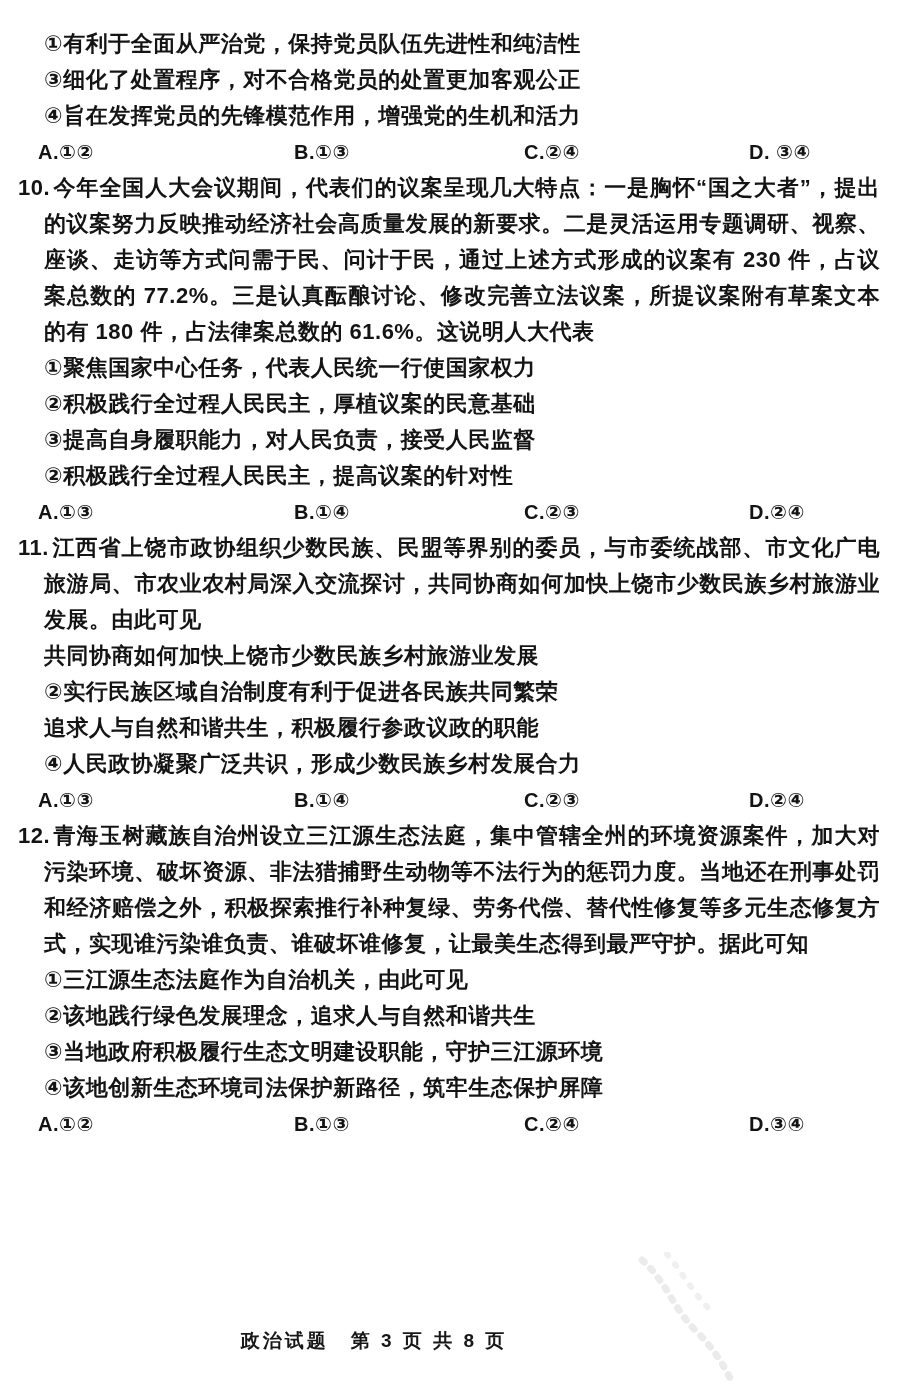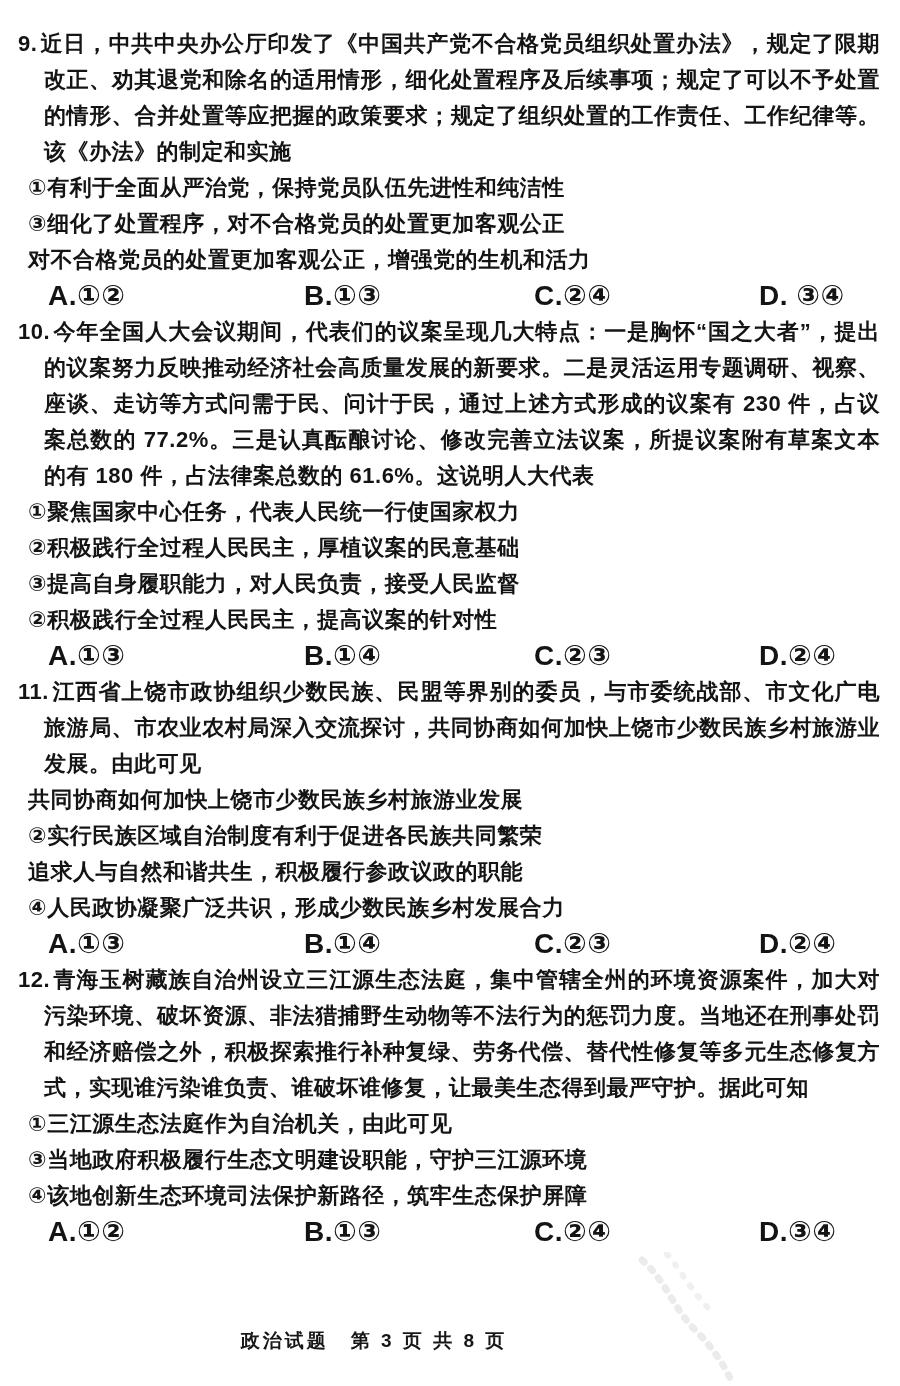--- a/index.html
+++ b/index.html
@@ -29,29 +29,29 @@
     text-align: justify;
     padding-left: 26px;
     text-indent: -26px;
     margin: 0;
     letter-spacing: 0.5px;
   }
   .qnum { margin-right: 3px; }
   .statement {
     font-size: 22px;
     line-height: 36px;
-    margin-left: 10px;
+    margin-left: 26px;
     letter-spacing: 0.5px;
     white-space: nowrap;
   }
   .choices {
     display: grid;
     grid-template-columns: 256px 230px 225px 1fr;
-    margin-left: 30px;
-    font-size: 28px;
+    margin-left: 20px;
+    font-size: 20px;
     line-height: 36px;
     letter-spacing: 0.5px;
   }
   .footer {
     position: absolute;
     top: 1328px;
     left: 0;
     width: 748px;
     text-align: center;
     font-size: 19px;
@@ -67,24 +67,23 @@
     opacity: 0.55;
     pointer-events: none;
   }
 </style>
 </head>
 <body>
 
 <div class="page">
 
   <div class="question">
-    <p class="stem"><span class="qnum">9.</span><span>近日，中共中央办公厅印发了《中国共产党不合格党员组织处置办法》，规定了限期改正、劝其退党和除名的适用情形，细化处置程序及后续事项；规定了可以不予处置的情形、合并处置等应把握的政策要求；规定了组织处置的工作责任、工作纪律等。该《办法》的制定和实施</span></p>
     <div class="statement">①有利于全面从严治党，保持党员队伍先进性和纯洁性</div>
     <div class="statement">③细化了处置程序，对不合格党员的处置更加客观公正</div>
-    <div class="statement">对不合格党员的处置更加客观公正，增强党的生机和活力</div>
+    <div class="statement">④旨在发挥党员的先锋模范作用，增强党的生机和活力</div>
     <div class="choices">
       <span>A.①②</span>
       <span>B.①③</span>
       <span>C.②④</span>
       <span>D. ③④</span>
     </div>
   </div>
 
   <div class="question">
     <p class="stem"><span class="qnum">10.</span><span>今年全国人大会议期间，代表们的议案呈现几大特点：一是胸怀“国之大者”，提出的议案努力反映推动经济社会高质量发展的新要求。二是灵活运用专题调研、视察、座谈、走访等方式问需于民、问计于民，通过上述方式形成的议案有 230 件，占议案总数的 77.2%。三是认真酝酿讨论、修改完善立法议案，所提议案附有草案文本的有 180 件，占法律案总数的 61.6%。这说明人大代表</span></p>
@@ -110,20 +109,21 @@
       <span>A.①③</span>
       <span>B.①④</span>
       <span>C.②③</span>
       <span>D.②④</span>
     </div>
   </div>
 
   <div class="question">
     <p class="stem"><span class="qnum">12.</span><span>青海玉树藏族自治州设立三江源生态法庭，集中管辖全州的环境资源案件，加大对污染环境、破坏资源、非法猎捕野生动物等不法行为的惩罚力度。当地还在刑事处罚和经济赔偿之外，积极探索推行补种复绿、劳务代偿、替代性修复等多元生态修复方式，实现谁污染谁负责、谁破坏谁修复，让最美生态得到最严守护。据此可知</span></p>
     <div class="statement">①三江源生态法庭作为自治机关，由此可见</div>
+    <div class="statement">②该地践行绿色发展理念，追求人与自然和谐共生</div>
     <div class="statement">③当地政府积极履行生态文明建设职能，守护三江源环境</div>
     <div class="statement">④该地创新生态环境司法保护新路径，筑牢生态保护屏障</div>
     <div class="choices">
       <span>A.①②</span>
       <span>B.①③</span>
       <span>C.②④</span>
       <span>D.③④</span>
     </div>
   </div>
 

